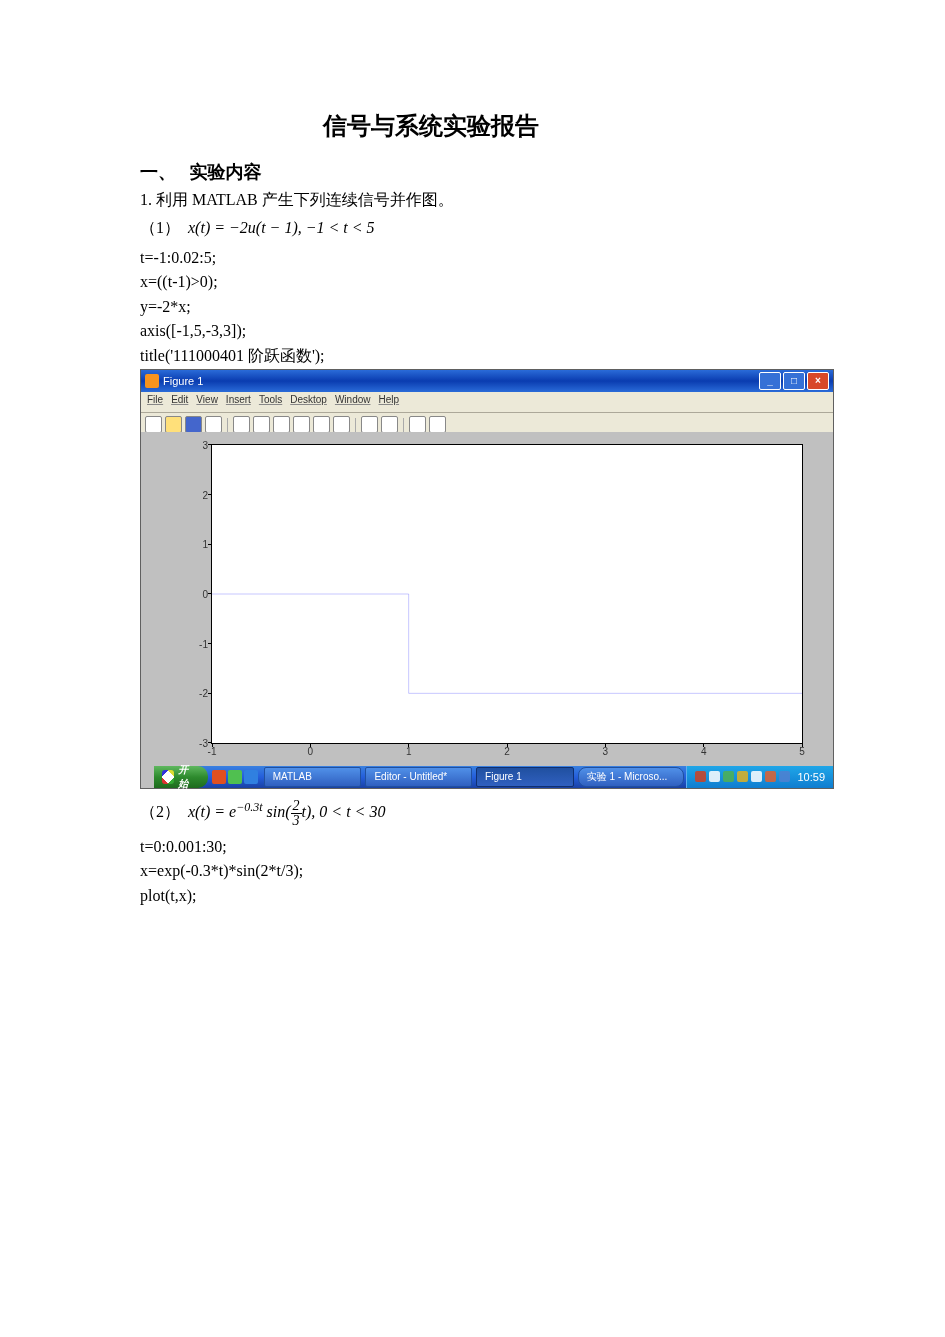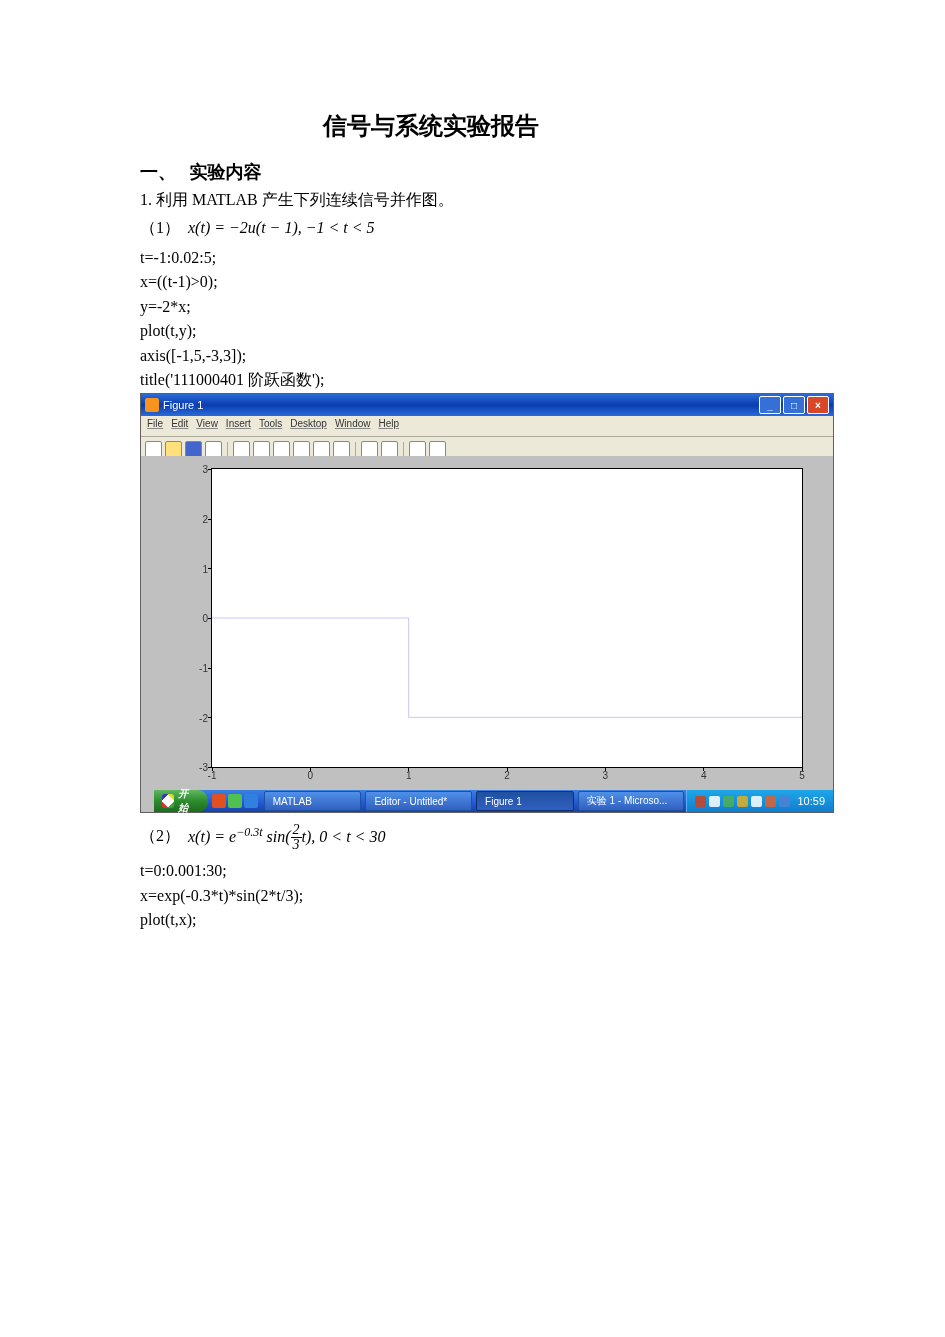--- a/index.html
+++ b/index.html
@@ -192,21 +192,20 @@
   <div class="formula">
     <span style="font-style:normal;">（1）</span>&nbsp;
     <span>
       <i>x</i>(<i>t</i>) = −2<i>u</i>(<i>t</i> − 1), −1 &lt; <i>t</i> &lt; 5
     </span>
   </div>
 
   <div class="code">t=-1:0.02:5;</div>
   <div class="code">x=((t-1)&gt;0);</div>
   <div class="code">y=-2*x;</div>
-  <div class="code">plot(t,y);</div>
   <div class="code">axis([-1,5,-3,3]);</div>
   <div class="code">title('111000401 阶跃函数');</div>
 
   <div class="matlab-shot">
 
     <div class="titlebar">
       <div class="titlebar-left">
         <span class="matlab-icon"></span>
         <span>Figure 1</span>
       </div>
@@ -291,21 +290,21 @@
         <span>开始</span>
       </div>
       <div class="ql">
         <span class="ql-ico" style="background:#e05020;"></span>
         <span class="ql-ico" style="background:#50c050;"></span>
         <span class="ql-ico" style="background:#3080e0;"></span>
       </div>
       <div class="tb-item" style="width:90px;">MATLAB</div>
       <div class="tb-item" style="width:100px;">Editor - Untitled*</div>
       <div class="tb-item active" style="width:90px;">Figure 1</div>
-      <div class="tb-item" style="width:100px;">实验 1 - Microso...</div>
+      <div class="tb-item" style="width:100px;border-radius:8px;">实验 1 - Microso...</div>
       <div class="systray">
         <span class="tray-ico" style="background:#d04020;"></span>
         <span class="tray-ico"></span>
         <span class="tray-ico" style="background:#50b050;"></span>
         <span class="tray-ico" style="background:#e0b020;"></span>
         <span class="tray-ico"></span>
         <span class="tray-ico" style="background:#e06030;"></span>
         <span class="tray-ico" style="background:#5080d0;"></span>
         <span style="font-size:11px;margin-left:4px;">10:59</span>
       </div>

